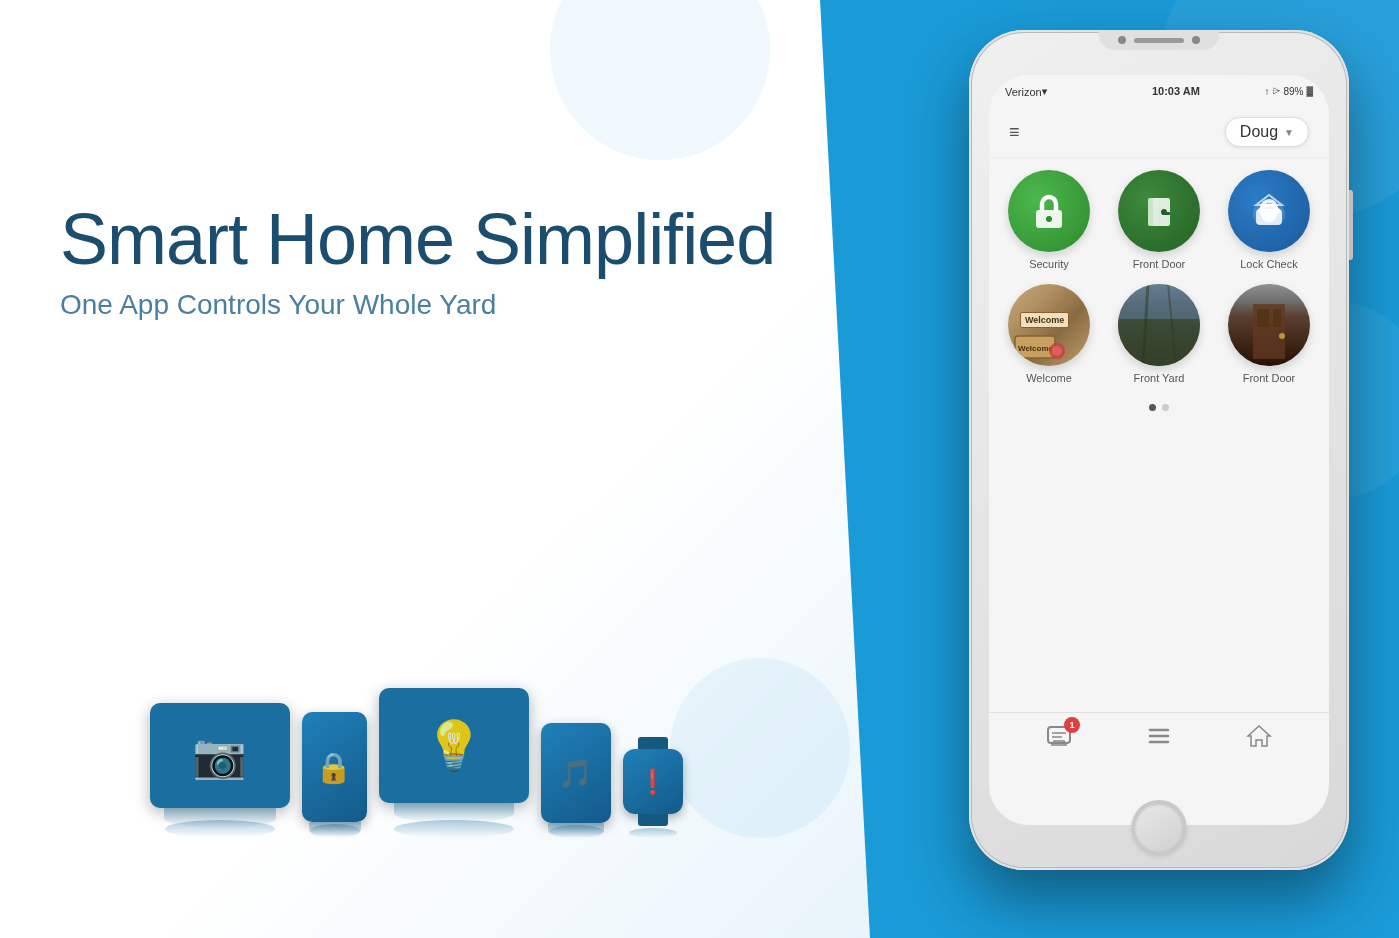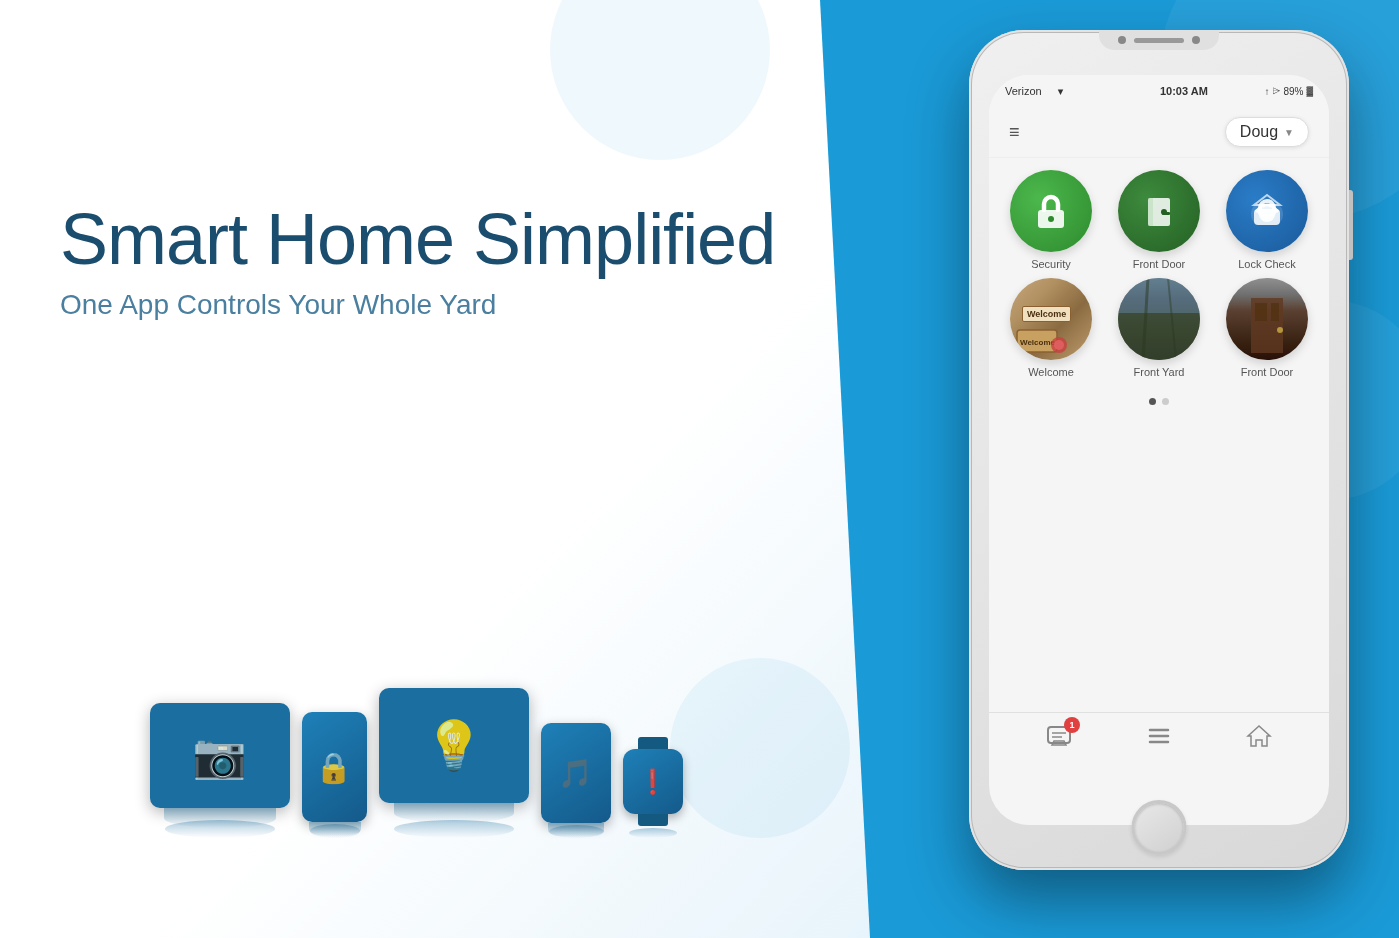--- a/index.html
+++ b/index.html
@@ -269,21 +269,21 @@
       height: 32px;
       background: #f5f5f5;
       display: flex;
       align-items: center;
       justify-content: space-between;
       padding: 0 16px;
       font-size: 11px;
       color: #333;
       font-weight: 500;
     }
-    .status-bar-left { display: flex; gap: 16px; align-items: center; }
+    .status-bar-left { display: flex; gap: 0; align-items: flex-end; }
     .status-bar-center { font-weight: 600; margin-left: 40px; }
     .status-bar-right { display: flex; gap: 3px; align-items: center; font-size: 10px; }
 
     
     .phone-top-bar {
       position: absolute;
       top: 0;
       left: 50%;
       transform: translateX(-50%);
       width: 120px;
@@ -334,21 +334,21 @@
       font-weight: 500;
       color: #333;
       box-shadow: 0 1px 4px rgba(0,0,0,0.1);
     }
     .user-pill .chevron { font-size: 10px; color: #888; }
 
     
     .app-grid {
       display: grid;
       grid-template-columns: repeat(3, 1fr);
-      gap: 8px;
+      gap: 14px;
       padding: 12px;
       background: #f5f5f5;
     }
 
     .app-item {
       display: flex;
       flex-direction: column;
       align-items: center;
       gap: 6px;
       cursor: pointer;

